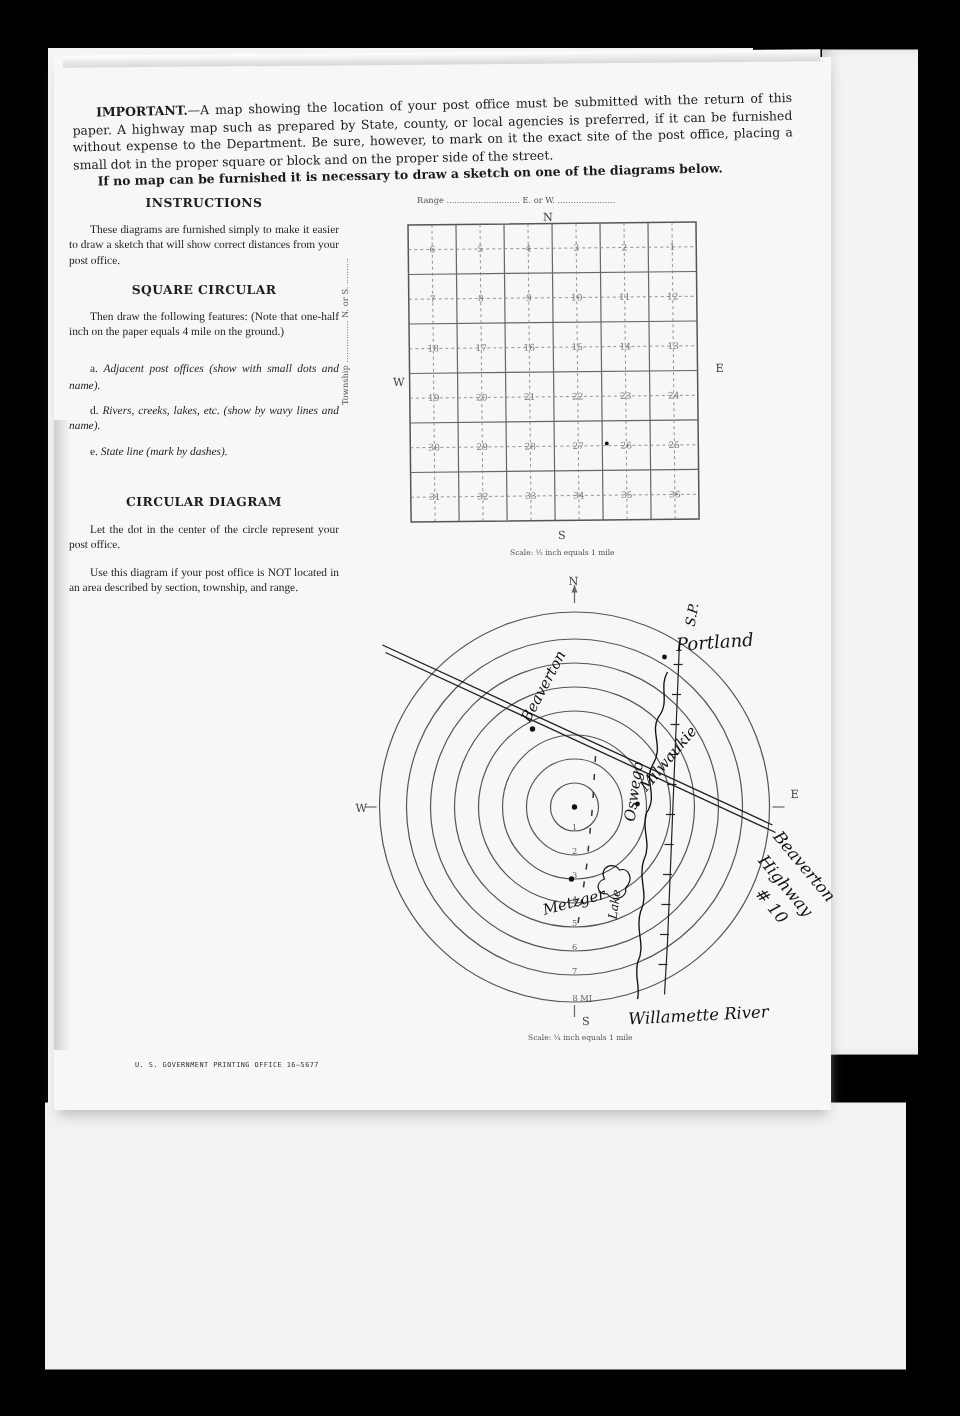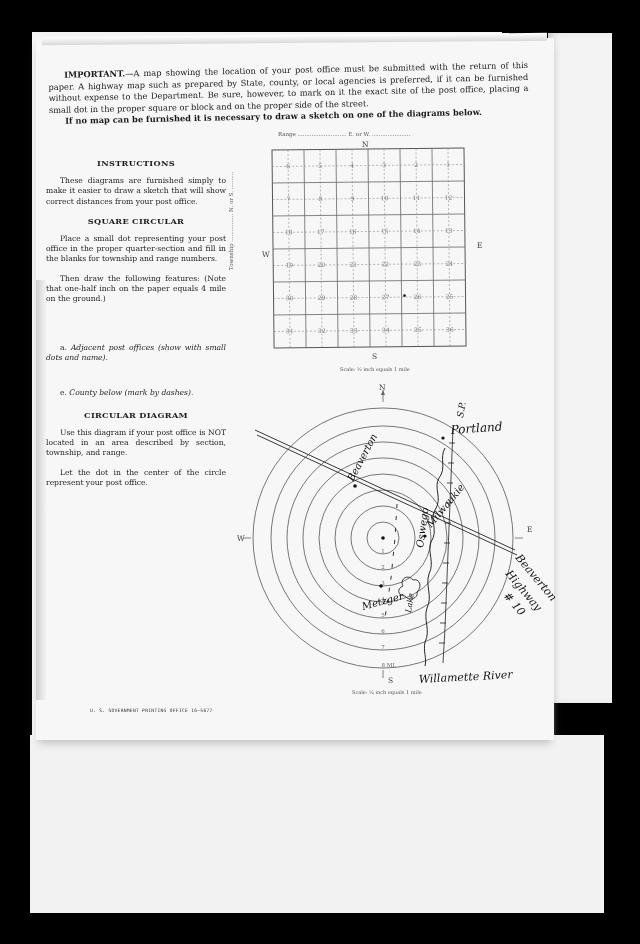--- a/index.html
+++ b/index.html
@@ -37,28 +37,28 @@
   .important {
     position: absolute; left: 48px; top: 70px; width: 480px;
     font-size: 8.3px; line-height: 11.5px; color: #1a1a1a;
     transform: rotate(-1.2deg); transform-origin: left top;
   }
   .important p { margin: 0; text-indent: 16px; text-align: justify; }
   .important b { font-weight: bold; }
   .important .bold-line { font-weight: bold; text-indent: 16px; }
 
   .instructions {
-    position: absolute; left: 46px; top: 156px; width: 180px;
+    position: absolute; left: 46px; top: 128px; width: 180px;
     font-size: 7.6px; line-height: 10.2px; color: #1e1e1e;
   }
   .instructions h3 {
     font-size: 8.2px; font-weight: bold; text-align: center; margin: 2px 0 8px 0; letter-spacing: 0.3px;
   }
-  .instructions p { margin: 0 0 9px 0; text-indent: 14px; text-align: justify; }
-  .instructions p.feat { font-style: normal; margin-bottom: 7px; margin-top: 24px; }
+  .instructions p { margin: 0 0 9px 0; text-indent: 14px; text-align: justify; font-family: Liberation Serif, serif; }
+  .instructions p.feat { font-style: normal; margin-bottom: 7px; }
   .instructions i { font-style: italic; }
 
   .footer-print {
     position: absolute; left: 90px; top: 708px; font-size: 4.6px; letter-spacing: 0.3px; color: #333;
     font-family: "DejaVu Sans Mono", monospace;
   }
   .scale-text { position: absolute; font-size: 5px; color: #555; }
   .small-label { position: absolute; font-size: 5.5px; color: #555; }
   .compass { position: absolute; font-size: 7.5px; color: #444; }
   svg { position: absolute; left: 0; top: 0; }
@@ -76,28 +76,28 @@
 
 <div class="important">
   <p><b>IMPORTANT.</b><span>—A map showing the location of your post office must be submitted with the return of this paper. A highway map such as prepared by State, county, or local agencies is preferred, if it can be furnished without expense to the Department. Be sure, however, to mark on it the exact site of the post office, placing a small dot in the proper square or block and on the proper side of the street.</span></p>
   <p class="bold-line">If no map can be furnished it is necessary to draw a sketch on one of the diagrams below.</p>
 </div>
 
 <div class="instructions">
   <h3>INSTRUCTIONS</h3>
   <p>These diagrams are furnished simply to make it easier to draw a sketch that will show correct distances from your post office.</p>
   <h3>SQUARE CIRCULAR</h3>
-  <p>Place a small dot representing your post office in the proper quarter-section and fill in the blanks for township and range numbers.</p>
   <p>Then draw the following features: (Note that one-half inch on the paper equals 4 mile on the ground.)</p>
   <div style="height:6px"></div>
   <p class="feat"><span>a.</span> <i>Adjacent post offices</i> <i>(show with small dots and name).</i></p>
-  <p class="feat"><span>e.</span> <i>County below</i> <i>(mark by dashes).</i></p>
-  <h3 style="margin-top:12px">CIRCULAR DIAGRAM</h3>
+  <p class="feat"><span>d.</span> <i>Rivers, creeks, lakes, etc.</i> <i>(show by wavy lines and name).</i></p>
+  <p class="feat"><span>e.</span> <i>State line</i> <i>(mark by dashes).</i></p>
+  <h3 style="margin-top:23px">CIRCULAR DIAGRAM</h3>
+  <p>Let the dot in the center of the circle represent your post office.</p>
   <p>Use this diagram if your post office is NOT located in an area described by section, township, and range.</p>
-  <p>Let the dot in the center of the circle represent your post office.</p>
 </div>
 
 <div class="small-label" style="left:278px;top:131px"><span>Range</span> ............................ <span>E. or W.</span> ......................</div>
 <div class="compass" style="left:362px;top:140px">N</div>
 <div class="compass" style="left:262px;top:250px">W</div>
 <div class="compass" style="left:477px;top:241px">E</div>
 <div class="compass" style="left:372px;top:352px">S</div>
 <div class="small-label" style="left:228px;top:270px;transform:rotate(-90deg);transform-origin:left top;width:170px"><span>Township</span> ................ <span>N. or S.</span> ..........</div>
 <div class="scale-text" style="left:340px;top:366px">Scale: ½ inch equals 1 mile</div>
 

